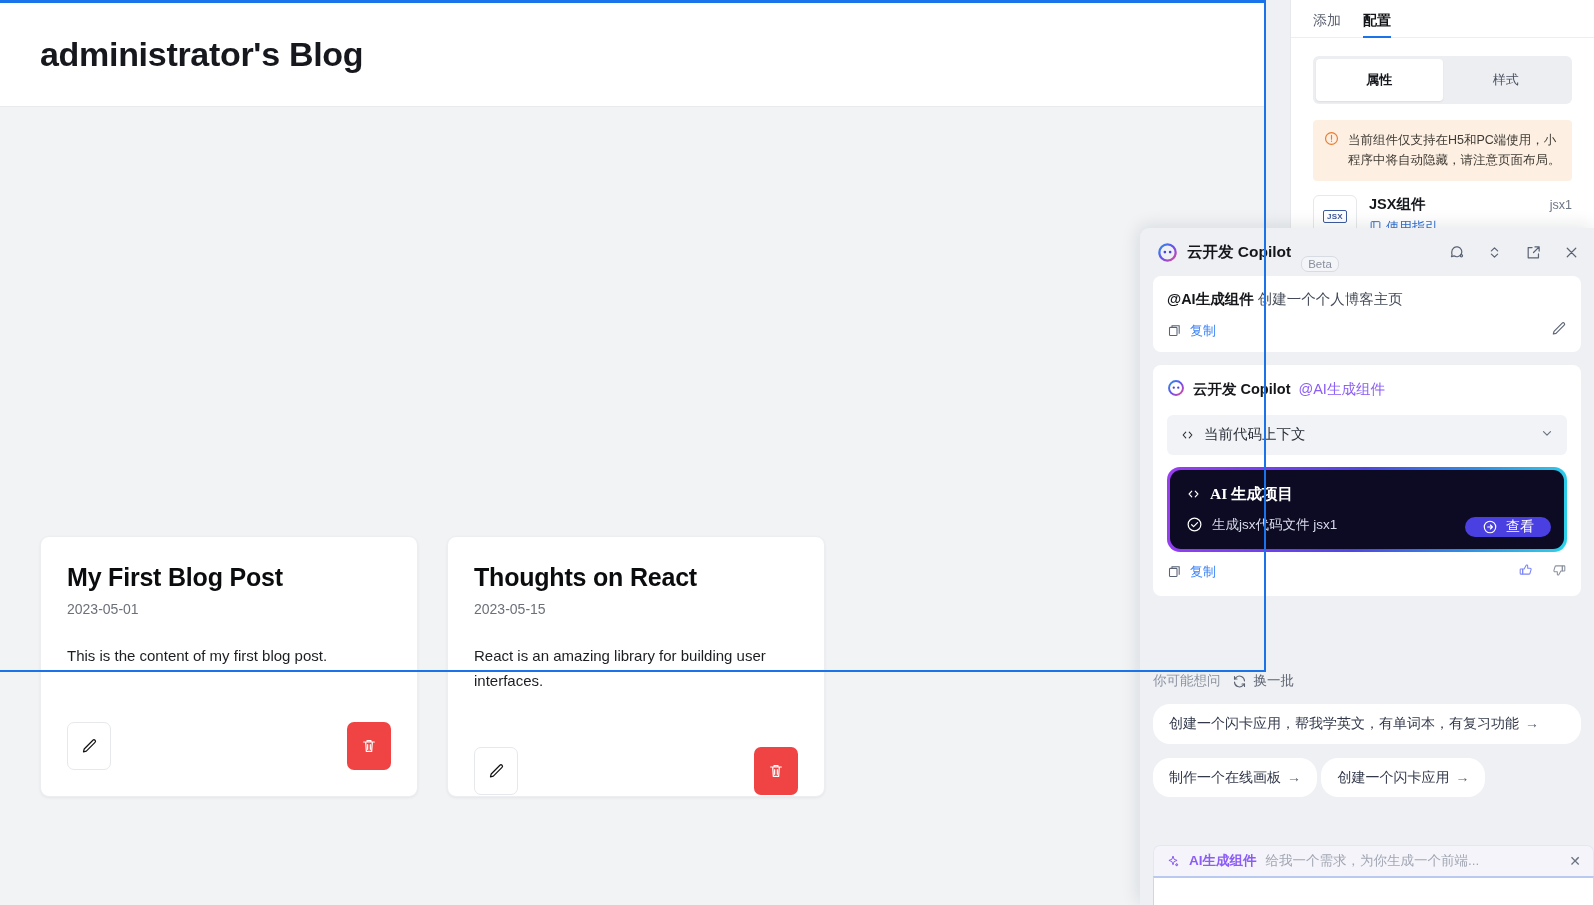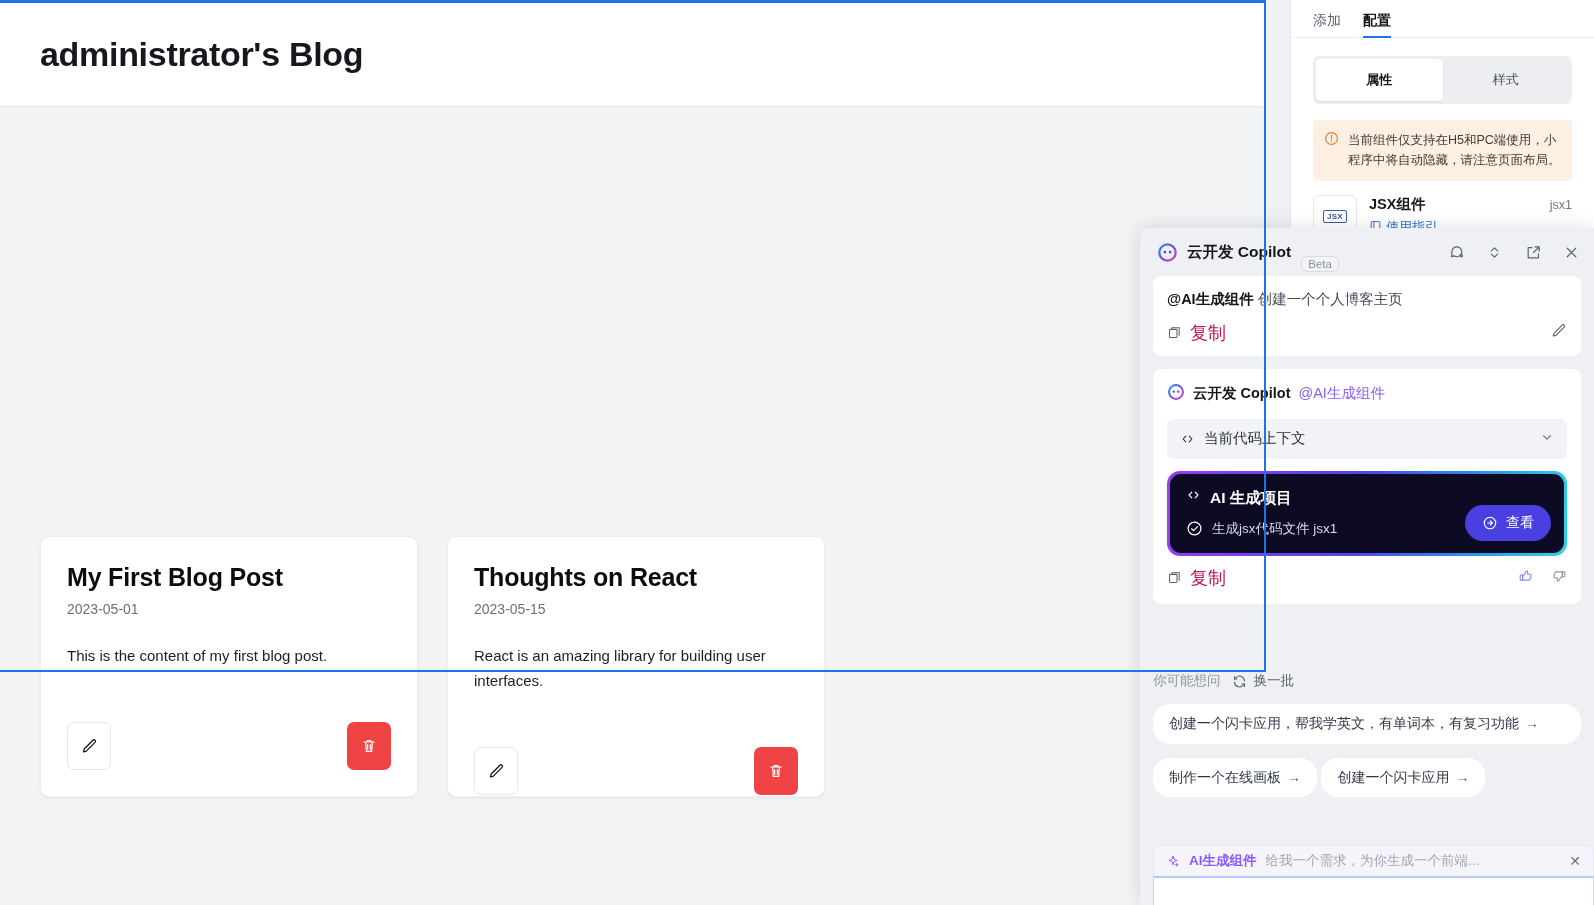--- a/index.html
+++ b/index.html
@@ -131,46 +131,46 @@
 
   .cp-scroll { position: absolute; left: 0; top: 48px; right: 0; height: 398px; overflow: hidden; padding: 0 13px; }
 
   .msg-user {
     background: #fff; border-radius: 8px; padding: 13px 14px 11px; position: relative;
     margin-top: 0;
   }
   .msg-user .line { font-size: 14.5px; color: #444b57; line-height: 1.5; }
   .msg-user .line b { color: #14161a; font-weight: 700; }
   .row-tools { display: flex; align-items: center; margin-top: 10px; }
-  .copy { display: flex; align-items: center; gap: 8px; font-size: 18px; color: #be185d; cursor: pointer; }
+  .copy { display: flex; align-items: center; gap: 8px; font-size: 13px; color: #3b82f6; cursor: pointer; }
   .pencil { margin-left: auto; cursor: pointer; color: #5a6374; }
 
   .msg-ai { background: #fff; border-radius: 8px; padding: 14px; margin-top: 13px; }
   .ai-head { display: flex; align-items: center; gap: 8px; }
   .ai-head .nm { font-size: 14.5px; font-weight: 700; color: #14161a; }
   .ai-head .mention { font-size: 14.5px; color: #8b5cf6; font-weight: 400; }
 
   .ctxbar {
     margin-top: 14px; height: 40px; background: #f2f3f6; border-radius: 6px;
     display: flex; align-items: center; padding: 0 13px; cursor: pointer;
   }
   .ctxbar .lbl { font-size: 14.5px; color: #2a2f39; margin-left: 9px; }
   .ctxbar .chev { margin-left: auto; color: #6b7280; }
 
   .gradcard {
     margin-top: 12px; border-radius: 13px; padding: 3px;
     background: linear-gradient(100deg, #9a3df0 0%, #7b3ff5 20%, #4f46e5 48%, #2b8fe8 75%, #2ed3e8 100%);
   }
   .gradinner { background: #0d0b24; border-radius: 11px; padding: 14px 16px 15px; position: relative; }
-  .gc-t { display: flex; gap: 9px; }
+  .gc-t { display: flex; align-items: center; gap: 9px; font-family: Liberation Serif, serif; }
   .gc-t span { font-size: 15.5px; font-weight: 700; color: #fff; }
   .gc-s { display: flex; align-items: center; gap: 9px; margin-top: 11px; }
   .gc-s span { font-size: 13.5px; color: #d7daea; }
   .viewbtn {
-    position: absolute; right: 13px; bottom: 12px; height: 36px; padding: 0 17px;
+    position: absolute; right: 13px; bottom: 12px; height: 20px; padding: 0 17px;
     background: #4a3fe0; border: none; border-radius: 18px; color: #fff;
     font-size: 14px; font-family: inherit; display: flex; align-items: center; gap: 8px; cursor: pointer;
   }
   .fb { margin-left: auto; display: flex; gap: 17px; }
 
   
   .sugg { position: absolute; left: 0; right: 0; top: 444px; padding: 0 13px; }
   .sg-head { display: flex; align-items: center; gap: 11px; font-size: 13.5px; color: #8d939f; }
   .sg-refresh { display: flex; align-items: center; gap: 7px; color: #5c6270; cursor: pointer; }
   .chip {

